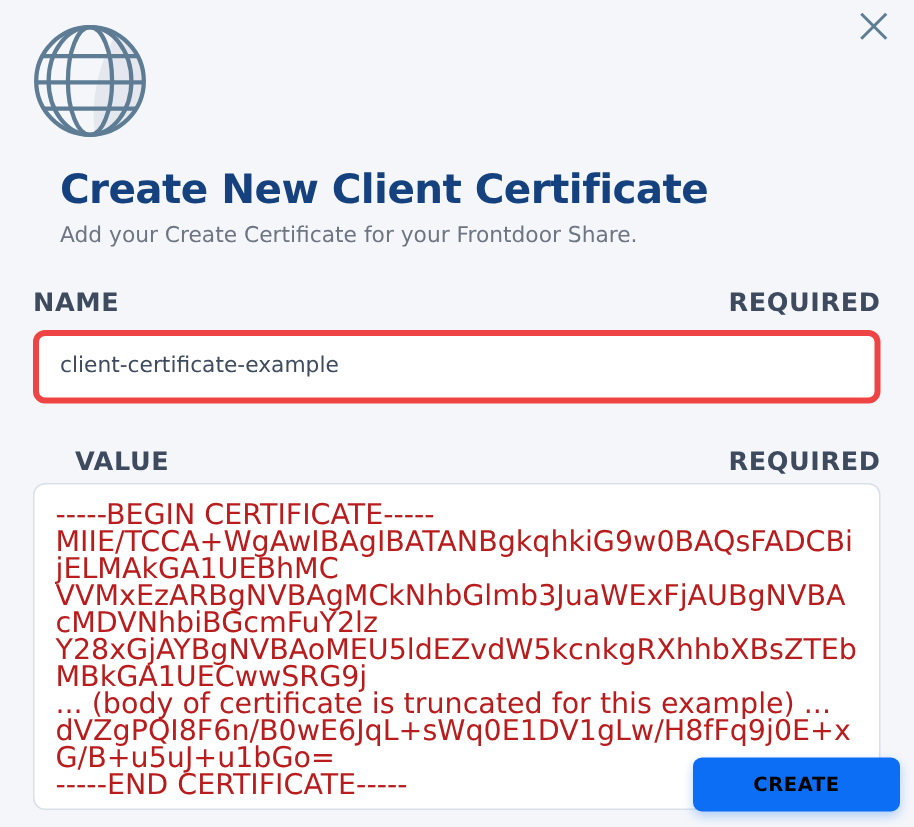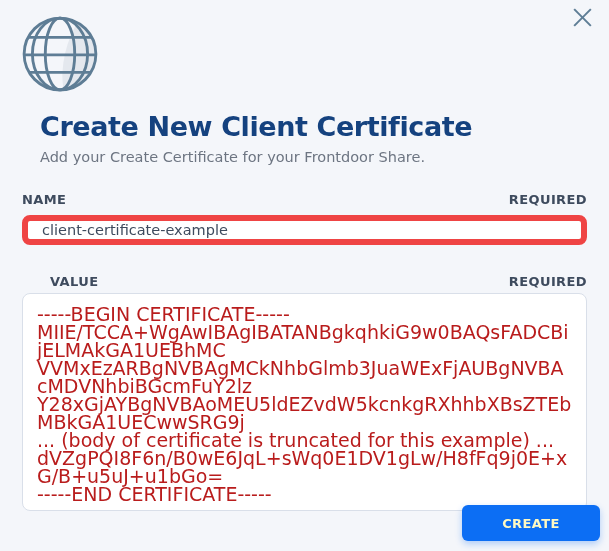--- a/index.html
+++ b/index.html
@@ -34,32 +34,32 @@
     background: none; border: none; cursor: pointer;
     display: flex; align-items: center; justify-content: center;
   }
 
   
   .label-row {
     display: flex; justify-content: space-between; align-items: baseline;
   }
   .field-label, .required-badge {
     color: #3e4b5e;
-    font-size: 13px;
+    font-size: 17px;
     font-weight: 600;
     letter-spacing: 0.4px;
   }
   .name-label-row { margin-top: 27px; }
   .value-label-row { margin-top: 29px; margin-left: 28px; }
 
   .text-input {
     margin-top: 8px;
-    width: 100%; height: 30px;
+    width: 100%; height: 49px;
     background: #ffffff;
-    border: 6px solid #ef4444;
+    border: 4px solid #ef4444;
     border-radius: 8px;
     padding: 0 14px;
     font-family: "DejaVu Sans", "Liberation Sans", sans-serif;
     font-size: 14.5px;
     color: #3e4b5e;
     outline: none;
   }
   .text-area {
     margin-top: 4px;
     width: 100%; height: 218px;
@@ -78,21 +78,21 @@
   }
 
   
   .create-btn {
     position: absolute;
     right: 9px; bottom: 10px;
     width: 138px; height: 36px;
     background: #0c6ef4;
     border: none;
     border-radius: 6px;
-    color: #fef9c3;
+    color: #000000;
     font-family: "DejaVu Sans", "Liberation Sans", sans-serif;
     font-size: 13px;
     font-weight: 700;
     letter-spacing: 0.4px;
     cursor: pointer;
     box-shadow: 0 3px 7px rgba(12, 110, 244, 0.3);
   }
 </style>
 </head>
 <body>

